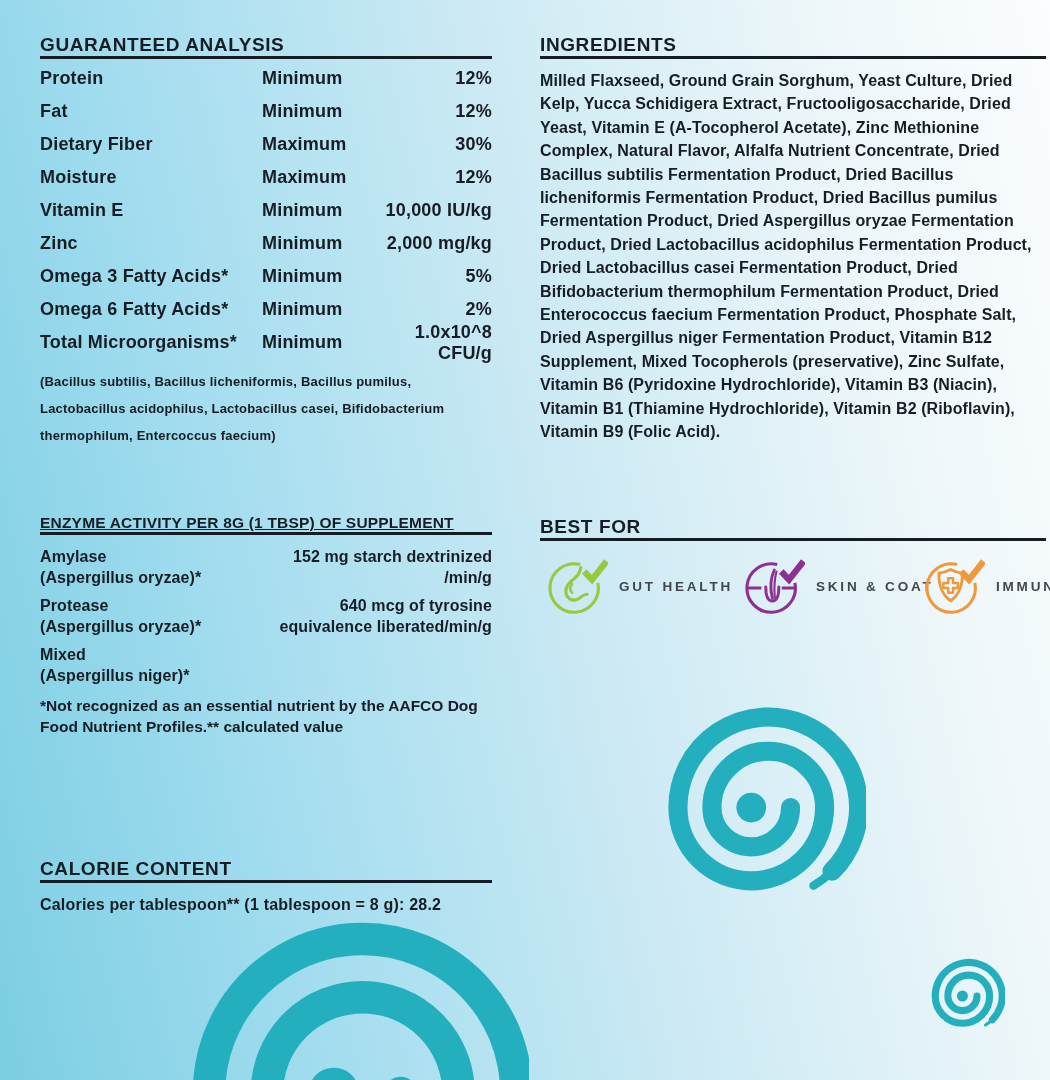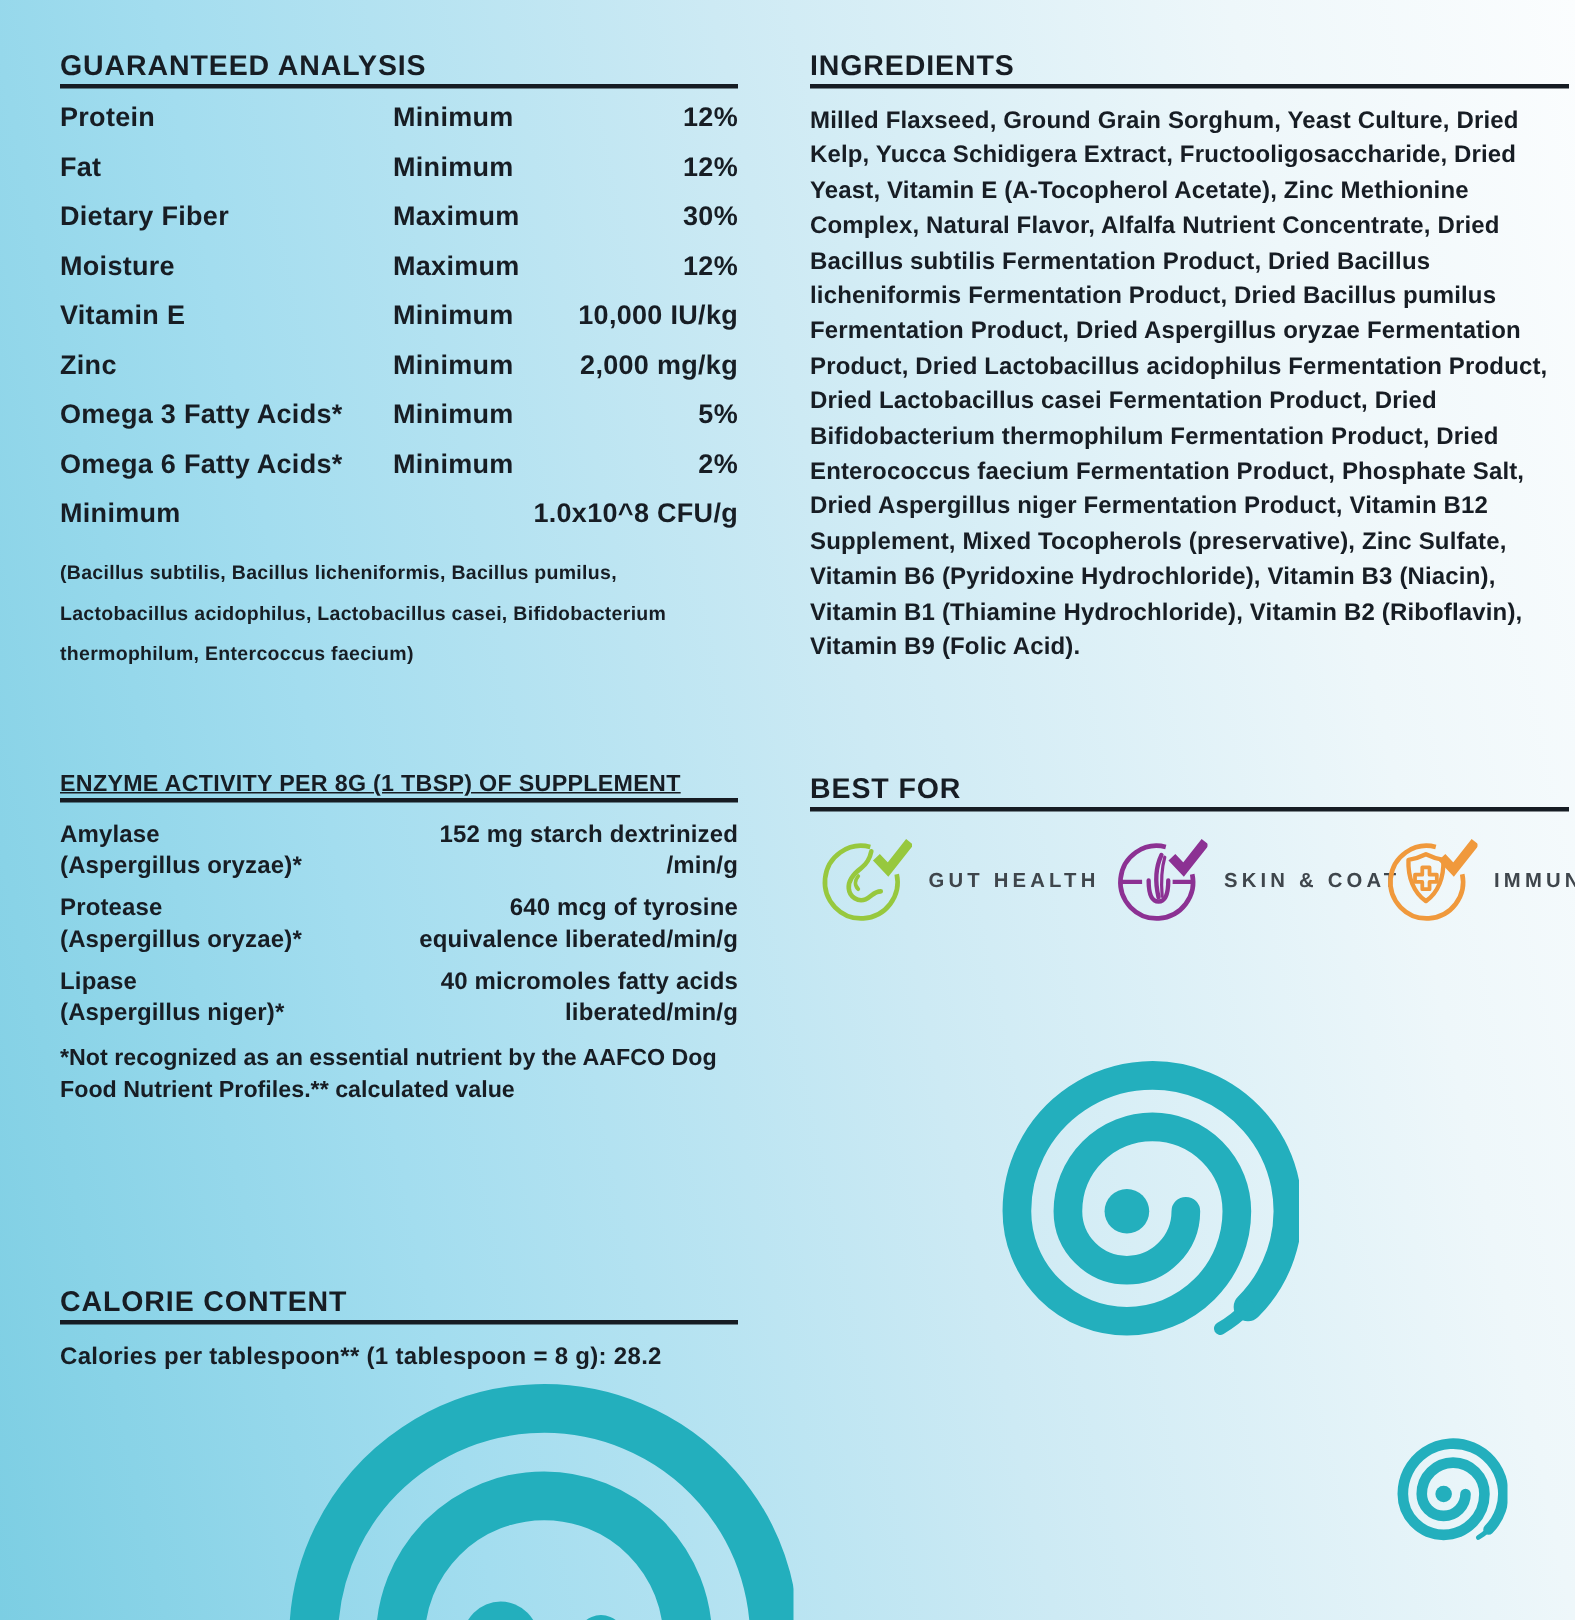--- a/index.html
+++ b/index.html
@@ -95,20 +95,21 @@
         <div class="ga-name">Omega 3 Fatty Acids*</div>
         <div class="ga-qual">Minimum</div>
         <div class="ga-val">5%</div>
       </div>
       <div class="ga-row">
         <div class="ga-name">Omega 6 Fatty Acids*</div>
         <div class="ga-qual">Minimum</div>
         <div class="ga-val">2%</div>
       </div>
       <div class="ga-row">
+        <div class="ga-name">Total Microorganisms*</div>
         <div class="ga-qual">Minimum</div>
         <div class="ga-val">1.0x10^8 CFU/g</div>
       </div>
     </div>
     <div class="ga-note">(Bacillus subtilis, Bacillus licheniformis, Bacillus pumilus, Lactobacillus acidophilus, Lactobacillus casei, Bifidobacterium thermophilum, Entercoccus faecium)</div>
   </div>
 
   <div id="enzyme" class="section">
     <div class="col-header small">ENZYME ACTIVITY PER 8G (1 TBSP) OF SUPPLEMENT</div>
     <div class="enz-rows">
@@ -127,26 +128,22 @@
           <div>Protease</div>
           <div>(Aspergillus oryzae)*</div>
         </div>
         <div class="enz-right">
           <div>640 mcg of tyrosine</div>
           <div>equivalence liberated/min/g</div>
         </div>
       </div>
       <div class="enz-row">
         <div class="enz-left">
-          <div>Lipase</div>
+          <div>Mixed</div>
           <div>(Aspergillus niger)*</div>
-        </div>
-        <div class="enz-right">
-          <div>40 micromoles fatty acids</div>
-          <div>liberated/min/g</div>
         </div>
       </div>
     </div>
     <div class="footnote">*Not recognized as an essential nutrient by the AAFCO Dog Food Nutrient Profiles.** calculated value</div>
   </div>
 
   <div id="calorie" class="section">
     <div class="col-header">CALORIE CONTENT</div>
     <div class="cal-text">Calories per tablespoon** (1 tablespoon = 8 g): 28.2</div>
   </div>

